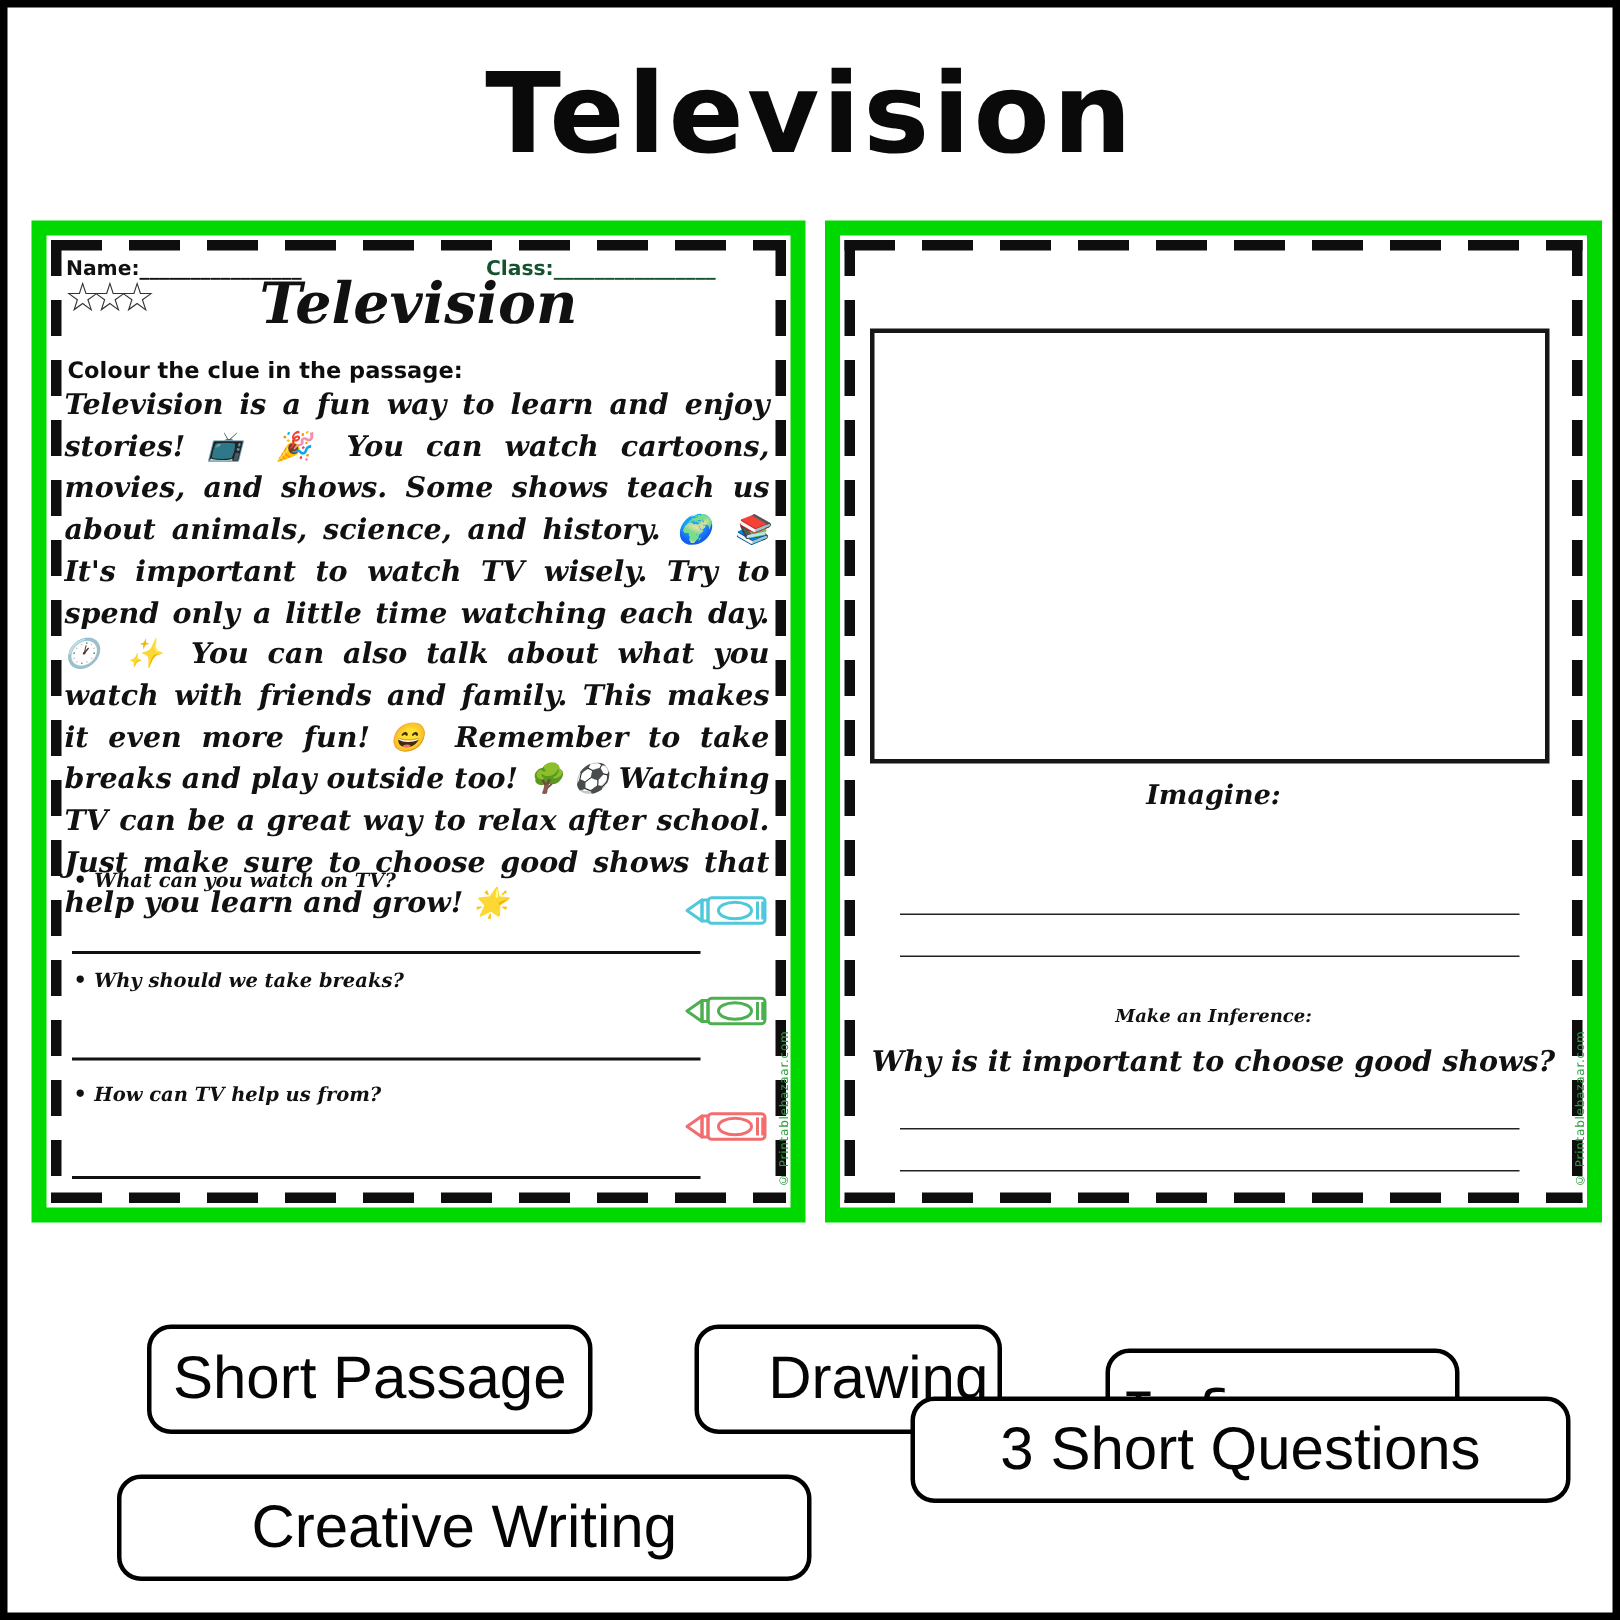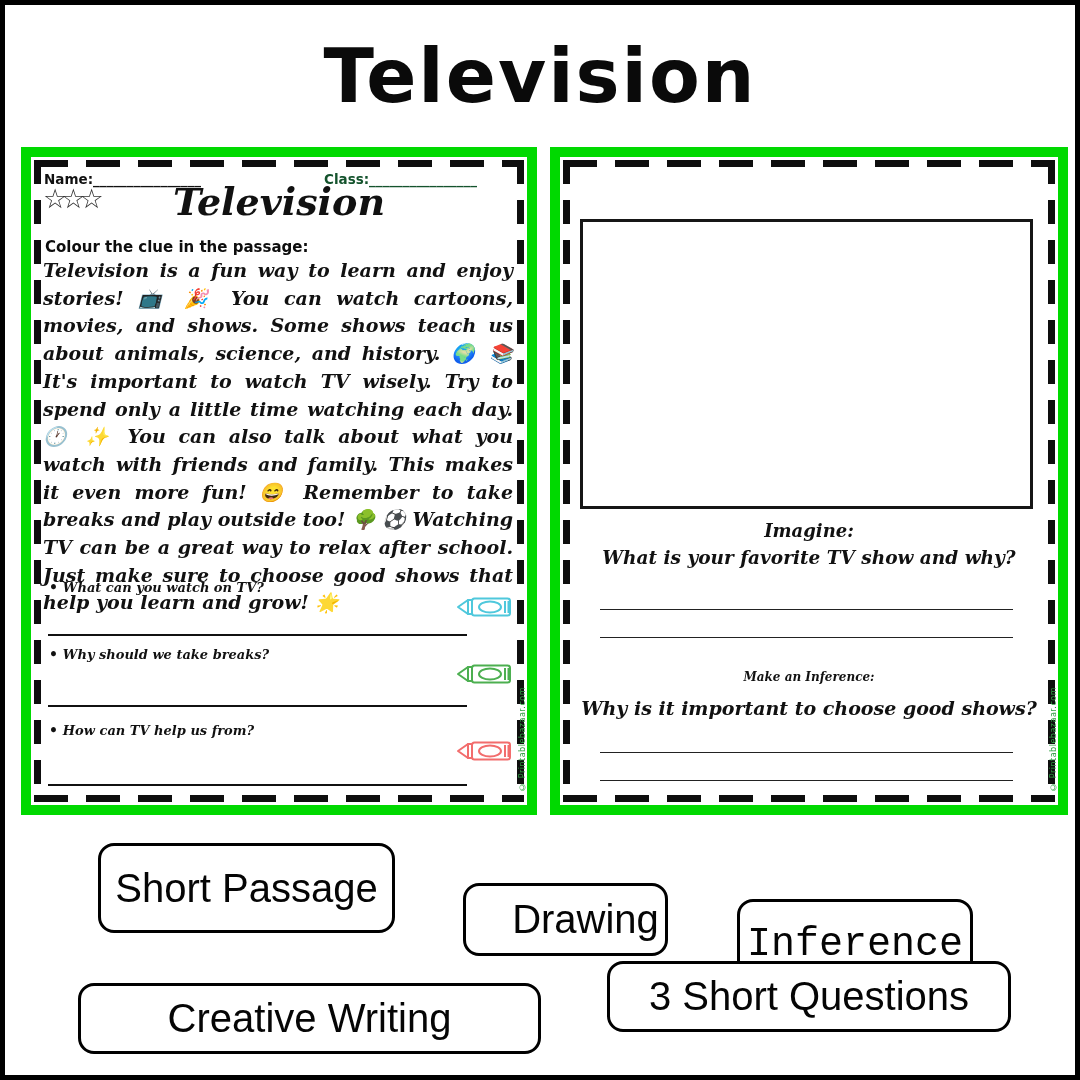--- a/index.html
+++ b/index.html
@@ -58,25 +58,25 @@
     writing-mode:vertical-rl; transform:rotate(180deg);
     font-family:"DejaVu Sans", sans-serif; font-weight:400; letter-spacing:0.5px;
   }
 
   
   .tag{
     position:absolute; box-sizing:border-box; border:3.5px solid #000; border-radius:16px;
     display:flex; align-items:center; justify-content:center; background:#fff;
     font-family:"Liberation Sans", sans-serif; font-size:40px; color:#050505;
   }
-  .tag.t1{ left:93px;  top:838px; width:297px; height:90px; }
+  .tag.t1{ left:93px;  top:878px; width:297px; height:73px; }
   .tag.t2{ left:458px; top:878px; width:205px; height:73px;padding-left:40px; }
   .tag.t3{ left:732px; top:894px; width:236px; height:90px;font-family:Liberation Mono, monospace; }
   .tag.t4{ left:73px;  top:978px; width:463px; height:71px; }
-  .tag.t5{ left:602px; top:956px; width:404px; height:71px; }
+  .tag.t5{ left:602px; top:926px; width:440px; height:71px; }
 
   .crayon svg{ width:100%; height:100%; }
 </style>
 </head>
 <body>
 
 <div class="frame">
 
   <div class="main-title">Television</div>
 
@@ -140,21 +140,20 @@
   <div class="page right">
     <div class="page-inner">
       <div class="dash top"></div>
       <div class="dash bottom"></div>
       <div class="dash leftd"></div>
       <div class="dash rightd"></div>
 
       <div class="drawing-box"></div>
 
       <div class="r-center script" style="top:363px; font-size:18px">Imagine:</div>
-      <div class="r-center script" style="top:390px; font-size:18.5px">What is your favorite TV show and why?</div>
       <div class="write-line" style="top:452px"></div>
       <div class="write-line" style="top:480px"></div>
 
       <div class="r-center script" style="top:513px; font-size:12px">Make an Inference:</div>
       <div class="r-center script" style="top:540px; font-size:19px">Why is it important to choose good shows?</div>
       <div class="write-line" style="top:595px"></div>
       <div class="write-line" style="top:623px"></div>
 
       <div class="watermark">© Printablebazaar.com</div>
     </div>

